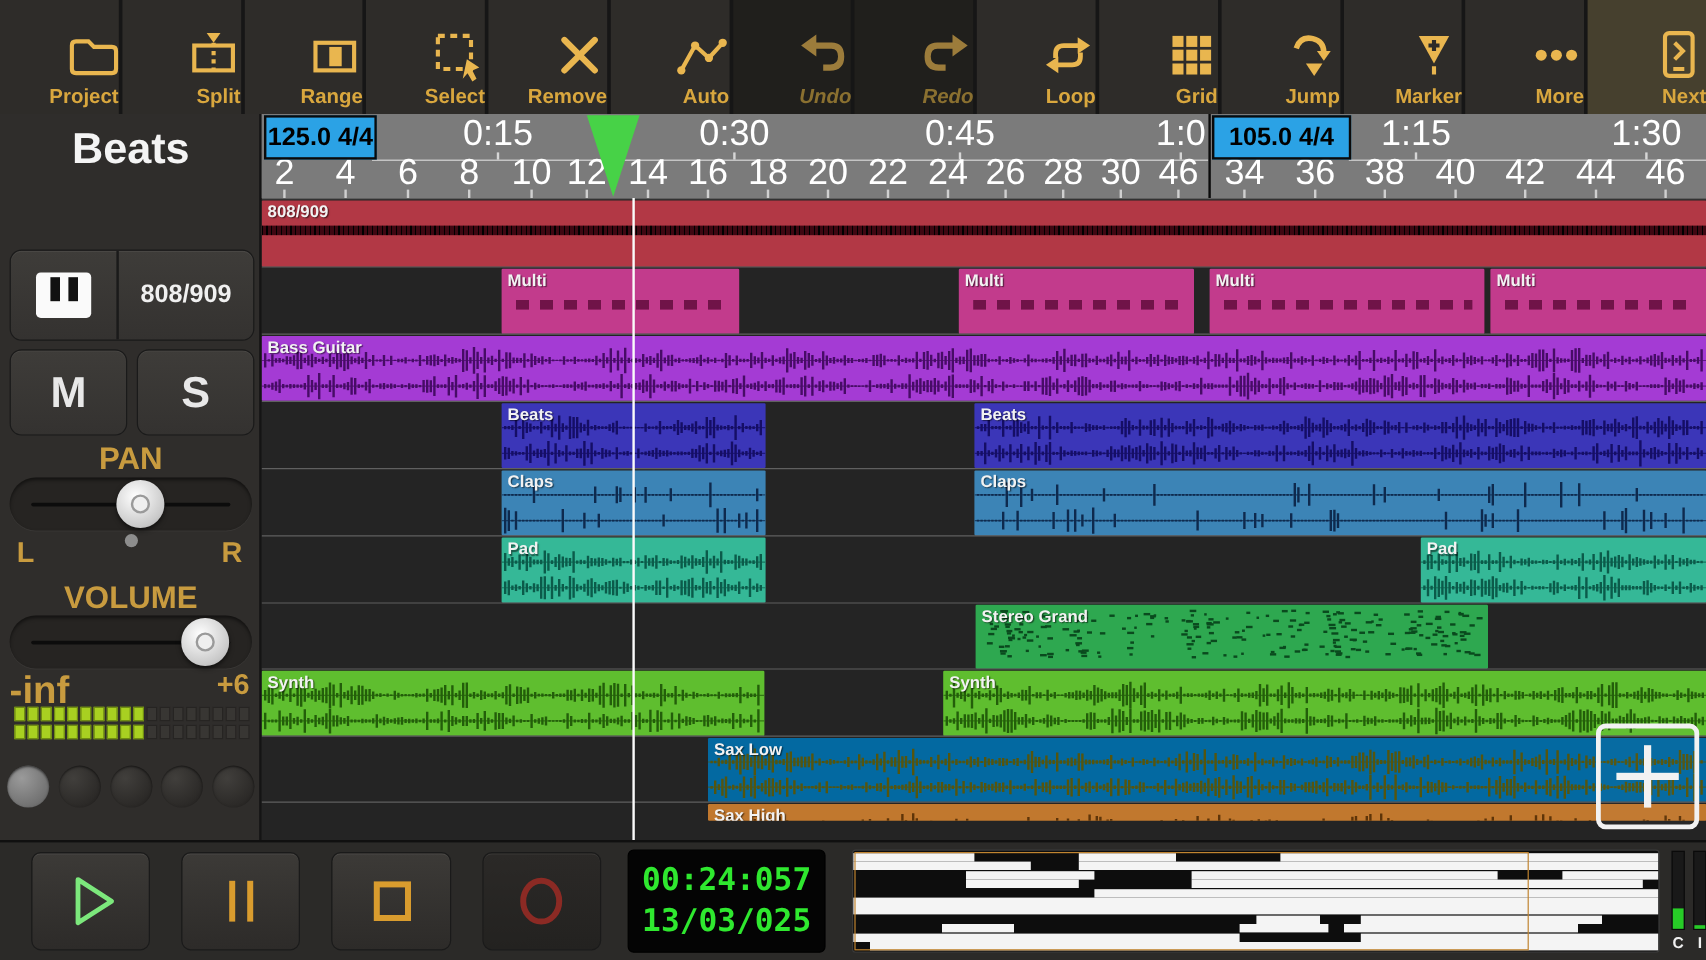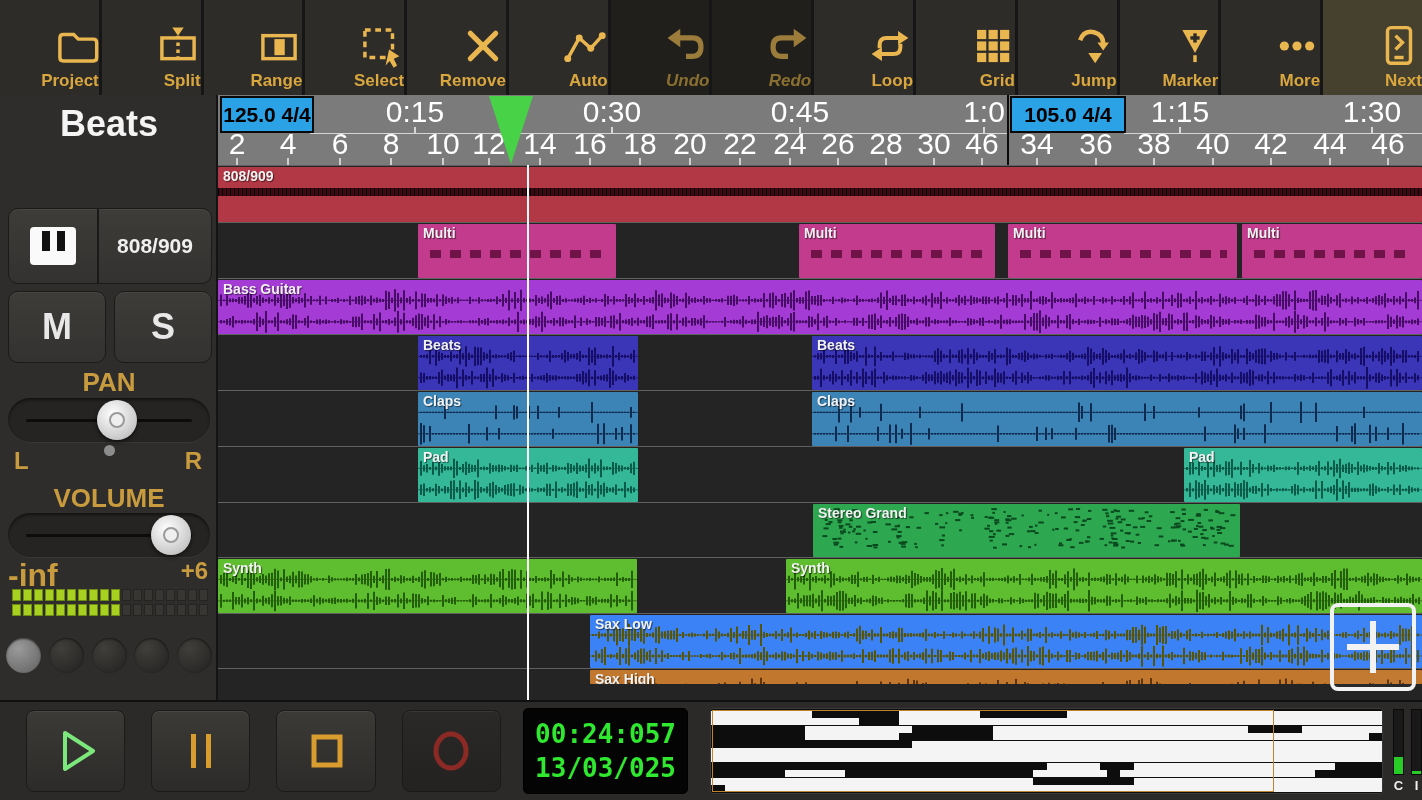--- a/index.html
+++ b/index.html
@@ -753,21 +753,21 @@
       <div class="clip" style="left: 568px; width: 636px; background: rgb(95, 190, 47);">
         <svg width="636" height="55" style="position:absolute;left:0;top:0">
           <path d="M0 20.4 H 636" stroke="#235e0a" stroke-width="1" opacity="0.7"></path>
           <path d="M0 41.8 H 636" stroke="#235e0a" stroke-width="1" opacity="0.7"></path>
           <path d="M3 16.7V24.0M6 19.1V21.6M9 10.2V30.5M12 18.2V22.5M15 17.3V23.4M18 15.1V25.6M21 18.9V21.9M24 9.3V31.4M27 18.3V22.4M30 16.9V23.8M33 18.9V21.8M36 18.5V22.2M39 16.2V24.5M42 18.9V21.8M45 12.2V28.5M48 14.4V26.3M51 18.9V21.9M54 17.3V23.4M57 18.4V22.3M60 19.2V21.5M63 18.1V22.6M66 15.7V25.0M69 16.0V24.7M72 12.7V28.0M75 19.3V21.4M78 17.9V22.8M81 17.8V22.9M84 19.6V21.1M87 15.8V24.9M90 18.9V21.8M93 17.7V23.0M96 19.8V20.9M99 19.8V20.9M102 18.5V22.2M105 17.6V23.1M108 17.9V22.8M111 16.4V24.3M114 16.7V24.0M117 18.1V22.6M120 15.8V24.9M123 16.8V23.9M126 11.8V28.9M129 14.0V26.7M132 15.1V25.6M135 17.0V23.7M138 18.2V22.5M141 17.9V22.8M144 17.9V22.8M147 15.5V25.2M150 11.0V29.7M153 11.9V28.8M156 9.1V31.6M159 14.6V26.1M162 17.8V22.9M165 12.3V28.4M168 9.7V31.0M171 18.8V21.9M174 17.4V23.3M177 18.8V21.9M180 15.3V25.4M183 19.0V21.7M186 16.5V24.2M189 19.1V21.6M192 18.8V21.9M195 17.4V23.3M198 13.3V27.4M201 19.2V21.5M204 18.8V21.9M207 18.8V21.9M210 19.4V21.3M213 19.0V21.7M216 18.9V21.9M219 18.3V22.4M222 16.4V24.3M225 18.8V21.9M228 17.3V23.4M231 19.0V21.7M234 14.9V25.8M237 19.6V21.1M240 19.5V21.2M243 18.5V22.2M246 14.7V26.0M249 18.8V21.9M252 19.2V21.5M255 18.3V22.4M258 18.0V22.7M261 16.9V23.8M264 10.9V29.8M267 14.6V26.1M270 11.5V29.2M273 19.0V21.7M276 18.9V21.9M279 15.4V25.3M282 12.2V28.5M285 18.1V22.6M288 9.5V31.2M291 13.4V27.3M294 18.4V22.3M297 17.9V22.8M300 18.9V21.8M303 13.6V27.1M306 19.0V21.7M309 18.6V22.1M312 19.0V21.7M315 18.1V22.6M318 17.5V23.2M321 15.0V25.7M324 15.7V25.0M327 19.3V21.4M330 14.2V26.5M333 18.7V22.0M336 17.8V22.9M339 15.2V25.5M342 17.5V23.2M345 19.7V21.0M348 19.7V21.0M351 16.4V24.3M354 19.8V20.9M357 16.6V24.1M360 18.3V22.4M363 16.8V23.9M366 18.0V22.7M369 15.2V25.5M372 17.2V23.5M375 18.3V22.4M378 19.3V21.4M381 13.7V27.0M384 13.9V26.8M387 14.9V25.8M390 12.2V28.5M393 19.0V21.7M396 10.4V30.3M399 19.0V21.7M402 15.3V25.4M405 18.6V22.1M408 15.3V25.4M411 14.4V26.3M414 12.7V28.0M417 9.7V31.0M420 15.2V25.5M423 19.0V21.7M426 17.4V23.3M429 13.4V27.3M432 18.9V21.9M435 18.3V22.4M438 17.2V23.5M441 13.7V27.0M444 11.4V29.3M447 19.2V21.5M450 11.5V29.2M453 15.6V25.1M456 14.5V26.2M459 19.2V21.5M462 14.4V26.3M465 19.4V21.3M468 16.9V23.8M471 18.9V21.9M474 19.1V21.6M477 16.6V24.1M480 16.8V23.9M483 17.6V23.1M486 19.8V20.9M489 19.0V21.7M492 16.8V23.9M495 18.2V22.5M498 17.1V23.6M501 18.9V21.9M504 16.6V24.1M507 19.4V21.3M510 15.9V24.8M513 14.4V26.3M516 13.8V26.9M519 18.5V22.2M522 18.6V22.1M525 17.8V22.9M528 13.6V27.1M531 17.9V22.8M534 19.0V21.7M537 16.9V23.8M540 16.9V23.8M543 18.8V21.9M546 13.9V26.8M549 11.0V29.7M552 19.0V21.7M555 12.0V28.7M558 9.6V31.1M561 9.6V31.1M564 18.7V22.0M567 19.1V21.6M570 17.7V23.0M573 19.1V21.6M576 17.4V23.3M579 16.6V24.1M582 13.8V26.9M585 17.4V23.3M588 14.3V26.4M591 15.1V25.6M594 17.5V23.2M597 17.7V23.0M600 19.0V21.7M603 18.9V21.9M606 19.8V20.9M609 18.9V21.9M612 16.3V24.4M615 18.1V22.6M618 19.1V21.6M621 14.5V26.2M624 17.2V23.5M627 17.8V22.9M630 18.7V22.0M633 18.0V22.7M3 37.8V45.8M6 40.3V43.3M9 39.5V44.1M12 34.0V49.6M15 39.3V44.3M18 36.2V47.4M21 36.4V47.2M24 36.0V47.6M27 34.7V48.9M30 39.4V44.2M33 36.2V47.4M36 31.3V52.3M39 40.0V43.6M42 36.8V46.8M45 37.2V46.4M48 36.3V47.3M51 32.9V50.7M54 31.8V51.8M57 32.0V51.6M60 34.4V49.2M63 38.8V44.8M66 38.6V45.0M69 36.1V47.5M72 39.6V44.0M75 38.4V45.2M78 40.9V42.7M81 40.3V43.3M84 39.4V44.2M87 36.4V47.2M90 37.3V46.3M93 39.1V44.5M96 38.5V45.1M99 41.1V42.5M102 40.2V43.4M105 41.0V42.6M108 40.9V42.7M111 41.0V42.6M114 40.9V42.7M117 40.3V43.3M120 35.3V48.3M123 34.5V49.1M126 35.0V48.6M129 40.2V43.4M132 40.5V43.1M135 40.3V43.3M138 38.5V45.1M141 31.5V52.1M144 37.2V46.4M147 32.1V51.5M150 33.5V50.1M153 38.5V45.1M156 31.8V51.8M159 40.4V43.2M162 40.4V43.2M165 33.9V49.7M168 33.1V50.5M171 34.4V49.2M174 32.7V50.9M177 36.0V47.6M180 32.2V51.4M183 40.3V43.3M186 34.4V49.2M189 34.2V49.4M192 40.7V42.9M195 37.4V46.2M198 34.7V48.9M201 36.5V47.1M204 39.5V44.1M207 40.1V43.5M210 41.0V42.6M213 39.3V44.3M216 39.4V44.2M219 41.0V42.6M222 40.8V42.8M225 38.2V45.4M228 39.9V43.7M231 41.1V42.5M234 38.6V45.0M237 39.7V43.9M240 40.7V42.9M243 40.6V43.0M246 40.3V43.3M249 33.8V49.8M252 34.8V48.8M255 40.0V43.6M258 36.3V47.3M261 32.7V50.9M264 34.1V49.5M267 34.7V48.9M270 34.5V49.1M273 39.7V43.9M276 37.8V45.8M279 34.9V48.7M282 31.7V51.9M285 39.8V43.8M288 40.3V43.3M291 40.3V43.3M294 39.6V44.0M297 39.7V43.9M300 40.1V43.5M303 31.1V52.5M306 37.8V45.8M309 38.3V45.3M312 40.3V43.3M315 40.2V43.4M318 39.8V43.8M321 36.8V46.8M324 37.2V46.4M327 40.8V42.8M330 39.9V43.7M333 40.5V43.1M336 35.3V48.3M339 41.0V42.6M342 40.8V42.8M345 40.3V43.3M348 41.2V42.4M351 37.5V46.1M354 39.1V44.5M357 39.5V44.1M360 37.9V45.7M363 40.5V43.1M366 40.3V43.3M369 40.9V42.7M372 40.3V43.3M375 40.5V43.1M378 40.5V43.1M381 39.3V44.3M384 34.8V48.8M387 39.5V44.1M390 37.1V46.5M393 38.6V45.0M396 31.6V52.0M399 39.1V44.5M402 39.0V44.6M405 39.2V44.4M408 40.4V43.2M411 30.7V52.9M414 33.5V50.1M417 33.0V50.6M420 37.2V46.4M423 35.0V48.6M426 39.8V43.8M429 38.3V45.3M432 40.3V43.3M435 38.0V45.6M438 40.5V43.1M441 40.2V43.4M444 31.9V51.7M447 37.8V45.8M450 39.3V44.3M453 40.7V42.9M456 39.3V44.3M459 39.8V43.8M462 35.2V48.4M465 34.9V48.7M468 39.7V43.9M471 41.1V42.5M474 40.3V43.3M477 36.9V46.7M480 39.3V44.3M483 40.8V42.8M486 40.9V42.7M489 40.9V42.7M492 37.3V46.3M495 38.5V45.1M498 41.0V42.6M501 40.1V43.5M504 39.1V44.5M507 40.1V43.5M510 40.5V43.1M513 40.6V43.0M516 38.6V45.0M519 36.9V46.7M522 34.9V48.7M525 33.1V50.5M528 40.3V43.3M531 32.2V51.4M534 33.6V50.0M537 32.2V51.4M540 33.6V50.0M543 36.0V47.6M546 39.1V44.5M549 33.5V50.1M552 35.5V48.1M555 34.0V49.6M558 39.8V43.8M561 39.7V43.9M564 37.5V46.1M567 38.5V45.1M570 35.6V48.0M573 32.0V51.6M576 35.5V48.1M579 39.3V44.3M582 39.5V44.1M585 38.8V44.8M588 38.0V45.6M591 40.8V42.8M594 41.0V42.6M597 37.9V45.7M600 39.6V44.0M603 39.2V44.4M606 41.2V42.4M609 38.1V45.5M612 39.5V44.1M615 37.7V45.9M618 39.3V44.3M621 39.8V43.8M624 38.7V44.9M627 35.0V48.6M630 39.7V43.9M633 38.3V45.3" stroke="#235e0a" stroke-width="2"></path>
         </svg>
         <div class="clipLabel">Synth</div>
       </div>
     </div>
     <div class="trow" style="top: 448px; height: 55px;">
-      <div class="clip" style="left: 372px; width: 832px; background: #3b82f6;">
+      <div class="clip" style="left: 372px; width: 832px; background: #0369a1;">
         <svg width="832" height="54" style="position:absolute;left:0;top:0">
           <path d="M0 20.0 H 832" stroke="#55550e" stroke-width="1" opacity="0.7"></path>
           <path d="M0 41.0 H 832" stroke="#55550e" stroke-width="1" opacity="0.7"></path>
           <path d="M3 19.0V21.0M6 18.9V21.0M9 16.4V23.5M12 18.5V21.5M15 18.2V21.7M18 13.5V26.5M21 18.5V21.5M24 13.7V26.2M27 9.6V30.4M30 14.0V26.0M33 13.2V26.7M36 16.1V23.9M39 8.7V31.3M42 14.6V25.4M45 13.8V26.1M48 17.0V22.9M51 13.2V26.7M54 11.3V28.7M57 18.1V21.9M60 18.5V21.5M63 17.5V22.5M66 12.2V27.7M69 11.3V28.6M72 16.5V23.5M75 16.3V23.6M78 15.5V24.5M81 15.6V24.4M84 15.5V24.4M87 13.0V26.9M90 19.0V21.0M93 17.0V23.0M96 19.2V20.8M99 18.5V21.5M102 17.6V22.3M105 18.4V21.5M108 18.9V21.0M111 19.4V20.6M114 18.5V21.5M117 15.8V24.2M120 18.7V21.2M123 18.8V21.1M126 13.5V26.5M129 16.4V23.5M132 18.5V21.5M135 18.9V21.0M138 17.8V22.2M141 13.1V26.9M144 17.1V22.9M147 11.5V28.5M150 18.5V21.5M153 16.1V23.8M156 16.0V24.0M159 10.0V30.0M162 15.2V24.8M165 15.1V24.8M168 18.5V21.5M171 9.0V31.0M174 16.8V23.1M177 18.1V21.9M180 18.6V21.3M183 18.5V21.5M186 15.9V24.1M189 18.6V21.3M192 13.9V26.1M195 18.5V21.5M198 17.2V22.7M201 12.6V27.4M204 18.8V21.2M207 17.4V22.6M210 18.9V21.1M213 19.0V21.0M216 17.7V22.2M219 15.5V24.5M222 17.6V22.4M225 16.0V24.0M228 19.1V20.9M231 15.9V24.1M234 17.1V22.8M237 17.4V22.6M240 18.5V21.5M243 16.7V23.2M246 16.6V23.4M249 17.3V22.7M252 19.1V20.8M255 17.6V22.3M258 16.6V23.4M261 19.0V21.0M264 18.1V21.8M267 13.6V26.4M270 10.8V29.1M273 15.6V24.4M276 15.8V24.2M279 18.1V21.8M282 14.5V25.4M285 18.2V21.8M288 18.3V21.7M291 12.0V28.0M294 18.6V21.4M297 18.5V21.5M300 16.9V23.0M303 16.3V23.6M306 17.2V22.7M309 12.8V27.2M312 13.0V27.0M315 17.9V22.0M318 18.2V21.8M321 18.1V21.8M324 18.5V21.5M327 18.6V21.3M330 18.1V21.9M333 17.6V22.4M336 14.1V25.9M339 18.6V21.3M342 18.5V21.5M345 17.1V22.9M348 18.4V21.6M351 19.1V20.9M354 16.3V23.7M357 19.3V20.6M360 18.9V21.1M363 17.4V22.5M366 18.2V21.7M369 19.3V20.7M372 16.4V23.5M375 18.6V21.3M378 19.2V20.7M381 18.6V21.3M384 16.2V23.8M387 18.8V21.2M390 16.6V23.4M393 13.1V26.8M396 18.5V21.5M399 11.3V28.7M402 18.1V21.8M405 12.4V27.6M408 13.4V26.6M411 18.2V21.8M414 9.4V30.6M417 18.5V21.5M420 18.6V21.4M423 12.5V27.4M426 18.6V21.4M429 18.4V21.5M432 15.4V24.6M435 18.4V21.6M438 13.5V26.5M441 14.1V25.8M444 18.6V21.3M447 18.3V21.6M450 16.9V23.1M453 18.7V21.2M456 11.9V28.0M459 18.5V21.5M462 17.3V22.7M465 18.8V21.1M468 18.4V21.6M471 16.2V23.7M474 18.7V21.2M477 19.1V20.8M480 14.3V25.6M483 17.6V22.3M486 16.6V23.4M489 17.6V22.4M492 18.7V21.2M495 17.0V23.0M498 19.3V20.6M501 18.5V21.5M504 17.8V22.1M507 16.1V23.9M510 19.0V20.9M513 18.7V21.2M516 14.8V25.2M519 15.8V24.2M522 18.4V21.6M525 16.1V23.8M528 18.8V21.2M531 18.5V21.5M534 18.5V21.5M537 14.7V25.3M540 15.0V24.9M543 12.0V27.9M546 12.1V27.8M549 14.8V25.2M552 9.8V30.2M555 11.4V28.5M558 17.8V22.2M561 18.4V21.6M564 18.5V21.4M567 10.0V29.9M570 12.4V27.5M573 11.2V28.8M576 11.0V29.0M579 18.3V21.6M582 16.0V23.9M585 16.3V23.6M588 14.4V25.5M591 17.4V22.6M594 18.7V21.2M597 15.6V24.3M600 13.9V26.1M603 19.0V20.9M606 18.2V21.8M609 19.0V20.9M612 16.7V23.2M615 19.1V20.8M618 18.5V21.5M621 19.1V20.8M624 18.6V21.3M627 17.0V23.0M630 19.1V20.8M633 18.0V22.0M636 16.4V23.6M639 15.4V24.5M642 16.6V23.4M645 13.8V26.2M648 18.1V21.9M651 18.7V21.3M654 16.2V23.8M657 18.4V21.6M660 16.5V23.5M663 18.5V21.4M666 18.5V21.5M669 18.5V21.5M672 9.7V30.2M675 17.6V22.3M678 12.0V27.9M681 17.7V22.3M684 18.3V21.7M687 16.6V23.4M690 15.7V24.2M693 13.7V26.3M696 18.3V21.7M699 9.4V30.6M702 18.2V21.7M705 17.5V22.5M708 10.3V29.7M711 18.7V21.2M714 18.0V22.0M717 13.2V26.8M720 16.6V23.4M723 18.0V22.0M726 13.1V26.9M729 19.0V20.9M732 14.6V25.3M735 17.5V22.5M738 15.4V24.6M741 19.2V20.7M744 19.3V20.6M747 19.1V20.9M750 18.8V21.2M753 17.4V22.6M756 17.1V22.9M759 19.1V20.8M762 19.3V20.7M765 17.7V22.3M768 15.6V24.3M771 18.9V21.0M774 12.7V27.2M777 17.7V22.2M780 17.0V23.0M783 17.7V22.2M786 16.7V23.2M789 17.4V22.6M792 18.6V21.4M795 17.5V22.4M798 18.4V21.6M801 15.9V24.1M804 17.6V22.3M807 18.3V21.6M810 9.9V30.1M813 13.4V26.5M816 13.4V26.6M819 14.3V25.7M822 10.9V29.1M825 18.4V21.5M828 18.6V21.3M3 39.9V42.2M6 35.5V46.6M9 38.6V43.4M12 34.0V48.1M15 32.1V50.0M18 39.7V42.3M21 38.9V43.2M24 39.8V42.3M27 37.8V44.3M30 32.0V50.0M33 38.9V43.2M36 33.3V48.7M39 31.7V50.4M42 39.6V42.5M45 37.5V44.6M48 35.2V46.9M51 33.4V48.7M54 33.6V48.5M57 36.8V45.2M60 35.0V47.1M63 39.7V42.4M66 33.1V48.9M69 39.6V42.5M72 35.2V46.9M75 39.5V42.5M78 38.0V44.1M81 40.0V42.1M84 40.0V42.1M87 40.1V42.0M90 39.5V42.6M93 37.1V45.0M96 40.2V41.9M99 36.1V46.0M102 40.4V41.7M105 40.4V41.6M108 40.4V41.7M111 39.0V43.1M114 40.0V42.1M117 39.3V42.8M120 38.7V43.4M123 40.2V41.9M126 40.2V41.9M129 39.8V42.3M132 36.9V45.2M135 39.4V42.7M138 39.9V42.1M141 37.9V44.1M144 37.5V44.6M147 39.3V42.8M150 33.0V49.1M153 39.7V42.4M156 39.2V42.9M159 39.6V42.5M162 38.9V43.2M165 38.5V43.6M168 36.3V45.8M171 37.2V44.9M174 31.9V50.2M177 36.2V45.9M180 39.7V42.4M183 39.4V42.7M186 37.4V44.6M189 39.3V42.7M192 36.6V45.5M195 36.7V45.4M198 38.5V43.5M201 38.4V43.7M204 39.5V42.6M207 33.9V48.2M210 40.0V42.1M213 35.9V46.2M216 40.1V42.0M219 36.8V45.3M222 38.7V43.4M225 40.1V42.0M228 36.6V45.5M231 37.6V44.5M234 38.8V43.3M237 38.2V43.9M240 36.5V45.5M243 37.5V44.6M246 37.0V45.1M249 39.6V42.5M252 35.2V46.8M255 39.7V42.4M258 39.5V42.5M261 39.5V42.5M264 38.2V43.9M267 39.9V42.2M270 39.5V42.5M273 34.2V47.9M276 39.7V42.4M279 37.0V45.1M282 36.8V45.3M285 35.2V46.9M288 39.5V42.5M291 39.6V42.5M294 39.5V42.6M297 39.6V42.4M300 34.5V47.6M303 33.3V48.8M306 39.6V42.5M309 33.7V48.4M312 39.7V42.4M315 37.3V44.8M318 36.2V45.9M321 39.7V42.4M324 37.1V44.9M327 39.5V42.5M330 38.6V43.5M333 37.2V44.9M336 33.5V48.5M339 39.6V42.5M342 33.8V48.2M345 40.1V42.0M348 34.5V47.6M351 35.0V47.1M354 39.9V42.2M357 39.5V42.5M360 36.4V45.7M363 37.0V45.1M366 40.0V42.1M369 40.1V42.0M372 39.7V42.4M375 37.5V44.6M378 39.8V42.3M381 34.9V47.2M384 39.5V42.6M387 39.6V42.5M390 33.9V48.2M393 38.5V43.6M396 37.2V44.8M399 36.2V45.9M402 38.1V44.0M405 37.2V44.9M408 37.4V44.7M411 35.6V46.5M414 37.3V44.7M417 33.5V48.6M420 37.9V44.2M423 33.6V48.4M426 32.4V49.7M429 39.5V42.5M432 34.6V47.5M435 39.7V42.4M438 31.1V51.0M441 35.7V46.4M444 36.3V45.8M447 39.5V42.5M450 32.4V49.6M453 31.6V50.5M456 39.5V42.5M459 34.5V47.6M462 38.5V43.5M465 39.9V42.2M468 36.5V45.6M471 39.4V42.7M474 40.0V42.1M477 35.0V47.1M480 34.9V47.2M483 40.3V41.8M486 37.4V44.7M489 38.1V44.0M492 40.4V41.7M495 38.9V43.2M498 36.8V45.3M501 36.8V45.3M504 36.5V45.6M507 35.7V46.4M510 39.1V43.0M513 36.9V45.2M516 33.5V48.6M519 39.7V42.3M522 37.6V44.5M525 38.0V44.0M528 37.6V44.5M531 35.3V46.8M534 39.5V42.5M537 35.0V47.1M540 36.9V45.2M543 39.5V42.5M546 39.5V42.6M549 38.4V43.7M552 30.7V51.4M555 39.6V42.5M558 37.1V45.0M561 39.5V42.5M564 31.1V51.0M567 38.8V43.3M570 39.3V42.8M573 30.5V51.6M576 39.5V42.5M579 38.8V43.3M582 36.9V45.2M585 39.5V42.6M588 39.5V42.6M591 39.9V42.2M594 32.8V49.3M597 39.7V42.3M600 36.3V45.8M603 36.7V45.4M606 37.8V44.3M609 34.9V47.2M612 36.9V45.2M615 37.2V44.9M618 40.4V41.7M621 39.4V42.7M624 40.5V41.6M627 39.7V42.3M630 40.0V42.1M633 36.7V45.4M636 39.8V42.3M639 39.5V42.5M642 39.4V42.7M645 40.1V42.0M648 40.0V42.1M651 33.2V48.8M654 39.9V42.1M657 35.1V47.0M660 31.7V50.4M663 37.4V44.7M666 34.1V47.9M669 34.1V48.0M672 31.7V50.4M675 37.6V44.5M678 39.5V42.5M681 37.0V45.1M684 39.5V42.6M687 39.7V42.4M690 35.2V46.9M693 39.5V42.6M696 39.5V42.6M699 34.9V47.2M702 33.5V48.6M705 38.7V43.4M708 31.6V50.5M711 38.0V44.1M714 31.5V50.6M717 35.4V46.7M720 38.5V43.6M723 38.8V43.3M726 38.9V43.2M729 39.5V42.5M732 34.7V47.3M735 39.7V42.4M738 37.7V44.4M741 36.5V45.6M744 38.0V44.1M747 38.8V43.2M750 39.3V42.8M753 40.5V41.6M756 40.3V41.8M759 39.6V42.4M762 38.8V43.3M765 36.5V45.5M768 37.6V44.5M771 37.7V44.4M774 36.4V45.7M777 36.6V45.5M780 37.6V44.5M783 39.2V42.9M786 34.4V47.7M789 39.5V42.5M792 33.0V49.0M795 38.5V43.6M798 38.0V44.1M801 34.2V47.9M804 34.9V47.2M807 39.7V42.4M810 38.8V43.3M813 39.5V42.5M816 33.0V49.1M819 39.5V42.5M822 29.6V52.4M825 39.4V42.6M828 34.9V47.2" stroke="#55550e" stroke-width="2"></path>
         </svg>
         <div class="clipLabel">Sax Low</div>
       </div>
     </div>
     <div class="trow" style="top: 503px; height: 16px;">
       <div class="clip" style="left: 372px; width: 832px; background: rgb(193, 120, 46);">

